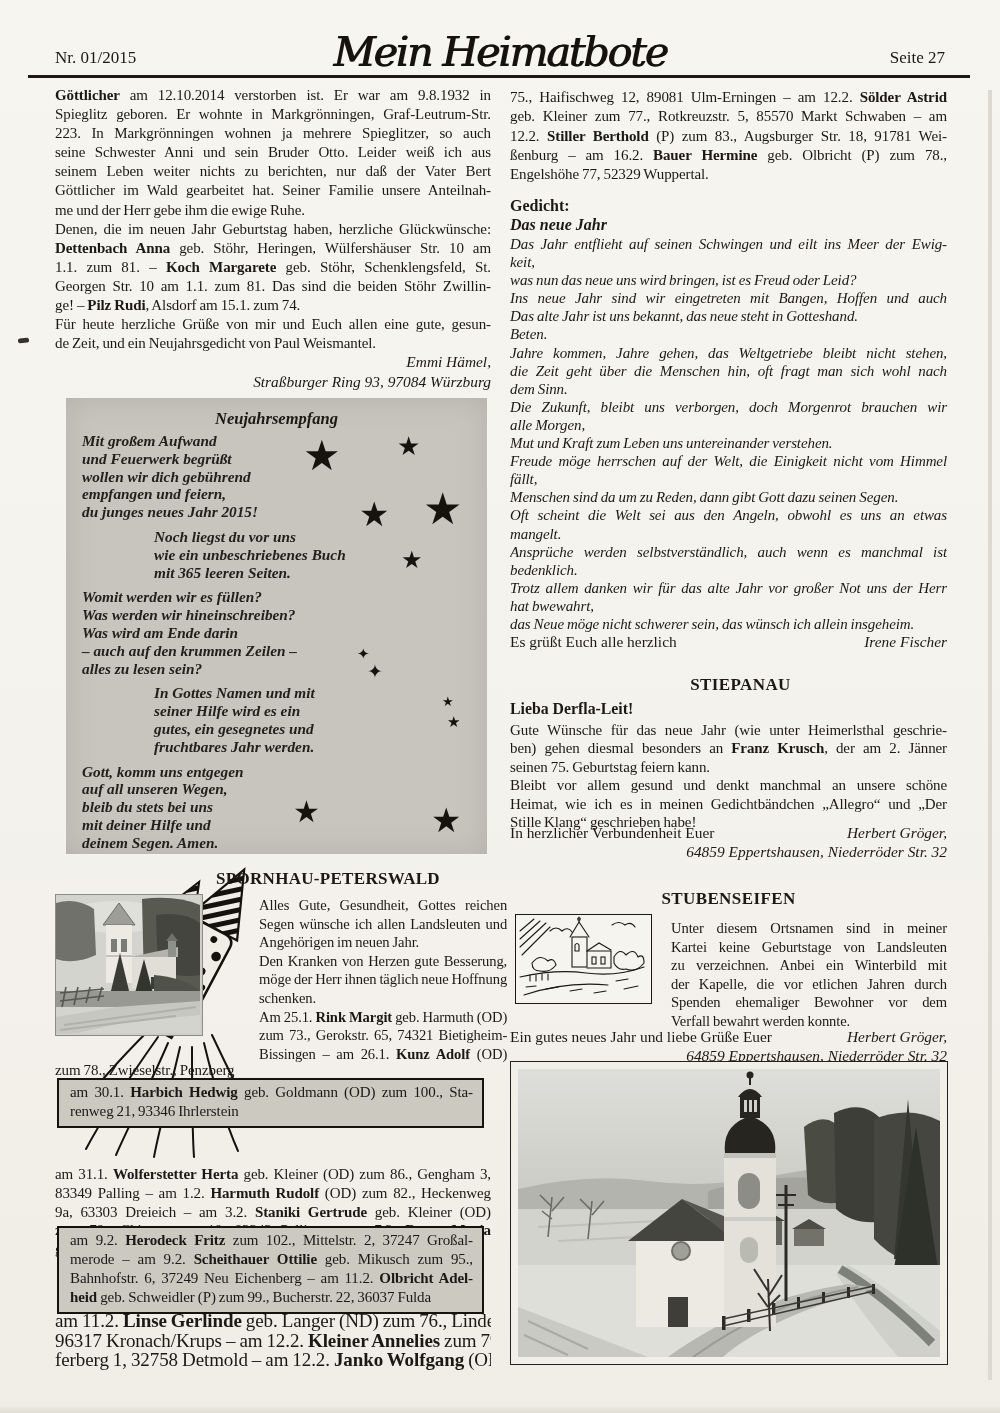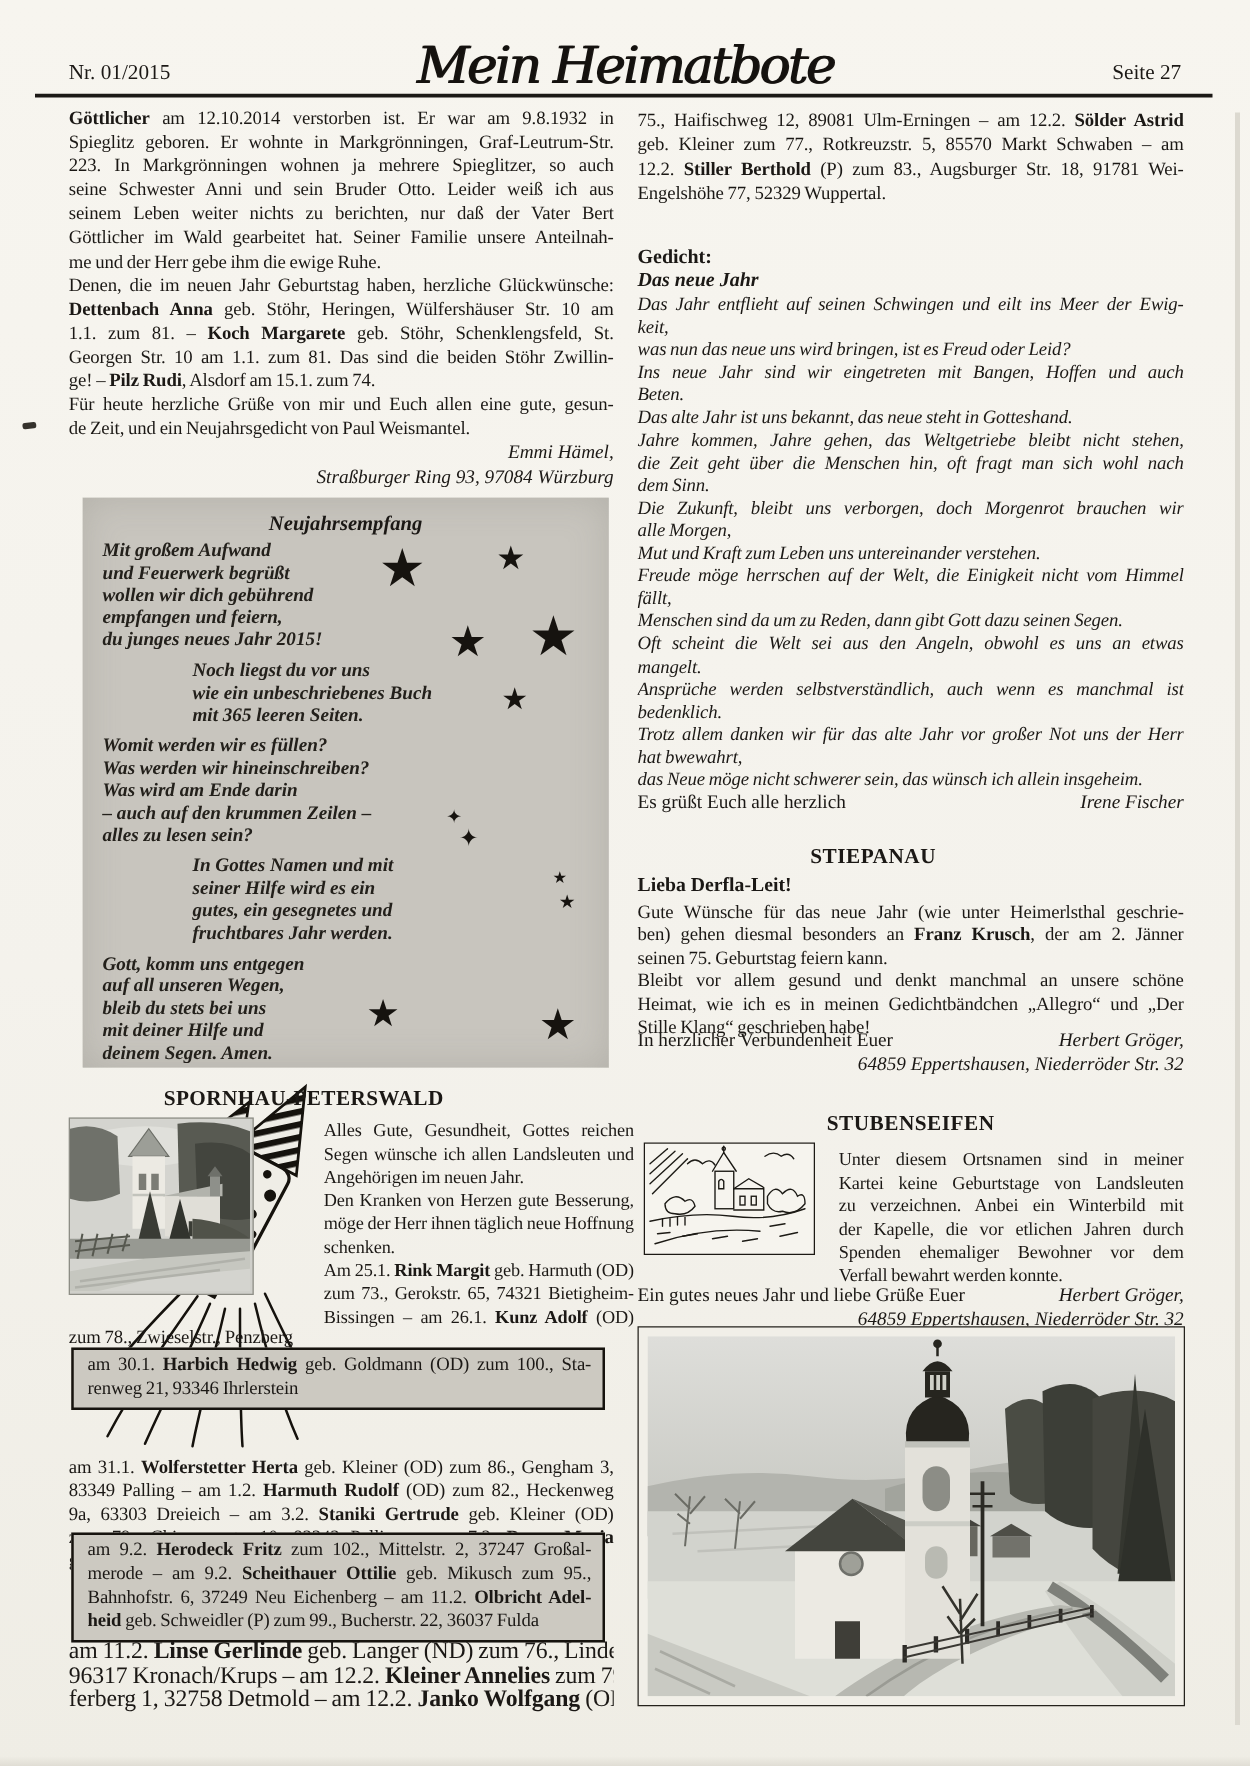--- a/index.html
+++ b/index.html
@@ -27,21 +27,21 @@
 
   .graybox{left:66px;top:398px;width:421px;height:456px;background:#c8c5be;
            box-shadow:inset 0 0 30px rgba(120,118,110,.25);}
   .gb-title{margin:11px 0 3px;text-align:center;font-weight:700;font-style:italic;font-size:16.5px;}
   .stanza{font-weight:700;font-style:italic;font-size:15.3px;line-height:17.8px;
           margin-bottom:7px;padding-left:16px;color:#23201b;}
   .stanza.ind1{padding-left:88px;}
   .pln{white-space:nowrap;}
   .star{position:absolute;color:#16130f;line-height:1;}
 
-  .sp-head{left:53px;top:869px;width:436px;text-align:left;font-weight:700;font-size:17px;
+  .sp-head{left:71px;top:869px;width:436px;text-align:center;font-weight:700;font-size:17px;
            letter-spacing:.3px;padding-left:78px;box-sizing:border-box;}
   .sp-block{left:55px;top:894px;width:436px;display:flex;gap:40px;}
   .sp-photo{flex:none;width:146px;height:140px;border:1px solid #8d8d85;background:#cfcfca;margin-right:16px;}
   .sp-photo svg{display:block;}
   .sp-lines{width:274px;font-size:14.6px;line-height:18.6px;padding-top:2px;}
   .sp-tail{left:55px;top:1062px;width:436px;font-size:15px;}
 
   .gbx{left:57px;width:427px;background:#ccc9c1;border:2px solid #16130e;
        padding:3px 9px 5px 11px;box-sizing:border-box;font-size:15px;line-height:19px;}
   .gbx1{top:1078px;}
@@ -50,21 +50,21 @@
   .para3{left:55px;top:1311px;width:436px;font-size:19px;line-height:19.5px;}
 
   
   .rc1{left:510px;top:88px;width:437px;font-size:15px;line-height:19.3px;}
   .ged-label{left:510px;top:197px;font-weight:700;font-size:16px;}
   .ged-title{left:510px;top:216px;font-weight:700;font-style:italic;font-size:16px;}
   .rpoem{left:510px;top:235px;width:437px;font-style:italic;font-size:15px;line-height:18.1px;}
   .row{display:flex;justify-content:space-between;align-items:baseline;}
   .signoff{left:510px;top:633px;width:437px;font-size:15.4px;}
   .signoff .nm{font-style:italic;}
-  .sti-head{left:480px;top:675px;width:437px;text-align:center;font-weight:700;font-size:17px;letter-spacing:.4px;}
+  .sti-head{left:522px;top:675px;width:437px;text-align:center;font-weight:700;font-size:17px;letter-spacing:.4px;}
   .sti-sal{left:510px;top:700px;font-weight:700;font-size:15.8px;}
   .sti-para{left:510px;top:721px;width:437px;font-size:15px;line-height:18.4px;}
   .close-row{width:437px;font-size:15.4px;}
   .close-row .nm{font-style:italic;}
   .addr{width:437px;text-align:right;font-style:italic;font-size:15.4px;}
   .sti-close{left:510px;top:824px;}
   .sti-addr{left:510px;top:843px;}
   .stu-head{left:510px;top:889px;width:437px;text-align:center;font-weight:700;font-size:17px;letter-spacing:.4px;}
   .stu-block{left:510px;top:914px;width:437px;display:flex;}
   .stu-sketch{flex:none;width:135px;height:88px;border:1.5px solid #1c1914;background:#f6f4ee;
@@ -271,31 +271,32 @@
   <div class="abs para3">
       <div class="ln jl"><span class="sg-r">am 11.2. </span><span class="sg-b">Linse Gerlinde</span><span class="sg-r"> geb. Langer (ND) zum 76., Lindenstr. 16,</span></div>
       <div class="ln jl"><span class="sg-r">96317 Kronach/Krups – am 12.2. </span><span class="sg-b">Kleiner Annelies</span><span class="sg-r"> zum 79., Kup-</span></div>
       <div class="ln jl"><span class="sg-r">ferberg 1, 32758 Detmold – am 12.2. </span><span class="sg-b">Janko Wolfgang</span><span class="sg-r"> (OD) zum</span></div>
     </div>
 
   <div class="abs rc1">
       <div class="ln jl"><span class="sg-r">75., Haifischweg 12, 89081 Ulm-Erningen – am 12.2. </span><span class="sg-b">Sölder Astrid</span></div>
       <div class="ln jl"><span class="sg-r">geb. Kleiner zum 77., Rotkreuzstr. 5, 85570 Markt Schwaben – am</span></div>
       <div class="ln jl"><span class="sg-r">12.2. </span><span class="sg-b">Stiller Berthold</span><span class="sg-r"> (P) zum 83., Augsburger Str. 18, 91781 Wei-</span></div>
+      <div class="ln jl"><span class="sg-r">ßenburg – am 16.2. </span><span class="sg-b">Bauer Hermine</span><span class="sg-r"> geb. Olbricht (P) zum 78.,</span></div>
       <div class="ln"><span class="sg-r">Engelshöhe 77, 52329 Wuppertal.</span></div>
     </div>
   <div class="abs ged-label">Gedicht:</div>
   <div class="abs ged-title">Das neue Jahr</div>
   <div class="abs rpoem">
       <div class="ln jl"><span class="sg-r">Das Jahr entflieht auf seinen Schwingen und eilt ins Meer der Ewig-</span></div>
       <div class="ln"><span class="sg-r">keit,</span></div>
       <div class="ln"><span class="sg-r">was nun das neue uns wird bringen, ist es Freud oder Leid?</span></div>
       <div class="ln jl"><span class="sg-r">Ins neue Jahr sind wir eingetreten mit Bangen, Hoffen und auch</span></div>
+      <div class="ln"><span class="sg-r">Das alte Jahr ist uns bekannt, das neue steht in Gotteshand.</span></div>
       <div class="ln"><span class="sg-r">Beten.</span></div>
-      <div class="ln"><span class="sg-r">Das alte Jahr ist uns bekannt, das neue steht in Gotteshand.</span></div>
       <div class="ln jl"><span class="sg-r">Jahre kommen, Jahre gehen, das Weltgetriebe bleibt nicht stehen,</span></div>
       <div class="ln jl"><span class="sg-r">die Zeit geht über die Menschen hin, oft fragt man sich wohl nach</span></div>
       <div class="ln"><span class="sg-r">dem Sinn.</span></div>
       <div class="ln jl"><span class="sg-r">Die Zukunft, bleibt uns verborgen, doch Morgenrot brauchen wir</span></div>
       <div class="ln"><span class="sg-r">alle Morgen,</span></div>
       <div class="ln"><span class="sg-r">Mut und Kraft zum Leben uns untereinander verstehen.</span></div>
       <div class="ln jl"><span class="sg-r">Freude möge herrschen auf der Welt, die Einigkeit nicht vom Himmel</span></div>
       <div class="ln"><span class="sg-r">fällt,</span></div>
       <div class="ln"><span class="sg-r">Menschen sind da um zu Reden, dann gibt Gott dazu seinen Segen.</span></div>
       <div class="ln jl"><span class="sg-r">Oft scheint die Welt sei aus den Angeln, obwohl es uns an etwas</span></div>

